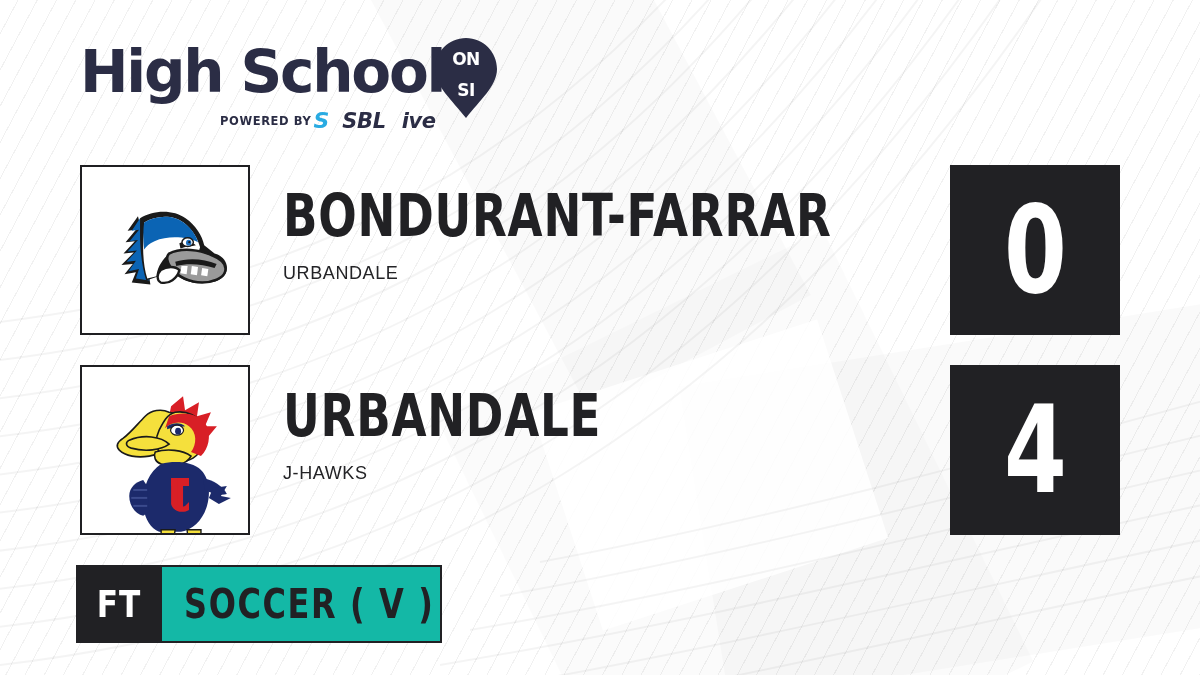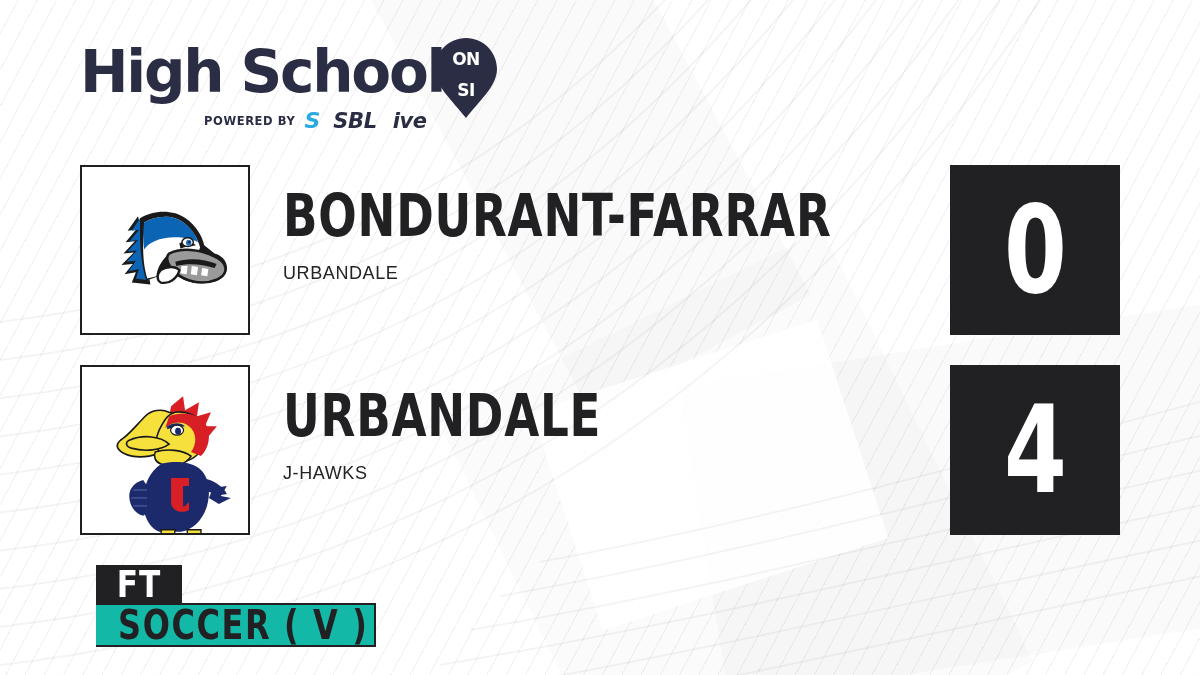--- a/index.html
+++ b/index.html
@@ -94,24 +94,24 @@
     color: #ffffff;
     font-family: "DejaVu Sans", sans-serif;
     font-weight: bold;
     font-size: 17px;
     line-height: 16px;
     letter-spacing: -0.5px;
   }
 
   .logo-powered {
     position: absolute;
-    left: 124px; top: 74px;
+    left: 140px; top: 74px;
     display: flex;
     align-items: center;
-    gap: 9px;
+    gap: 2px;
     white-space: nowrap;
   }
   .powered-by-text {
     font-family: "DejaVu Sans", sans-serif;
     font-size: 11.5px;
     font-weight: bold;
     letter-spacing: 0.6px;
     color: #2b2d45;
   }
   .sblive-mark { display: flex; align-items: center; gap: 2px; }
@@ -191,25 +191,24 @@
     font-size: 122px;
     line-height: 122px;
     color: #ffffff;
     transform: scaleX(0.74);
     transform-origin: center center;
   }
 
   
   #status-bar {
     position: absolute;
-    left: 96px; top: 565px;
+    left: 76px; top: 565px;
     height: 78px;
     display: flex;
     align-items: stretch;
-    flex-direction: column;
   }
   .status-code {
     width: 86px;
     background: #212124;
     display: flex;
     align-items: center;
     justify-content: center;
   }
   .status-code-text {
     font-family: "DejaVu Sans", sans-serif;

